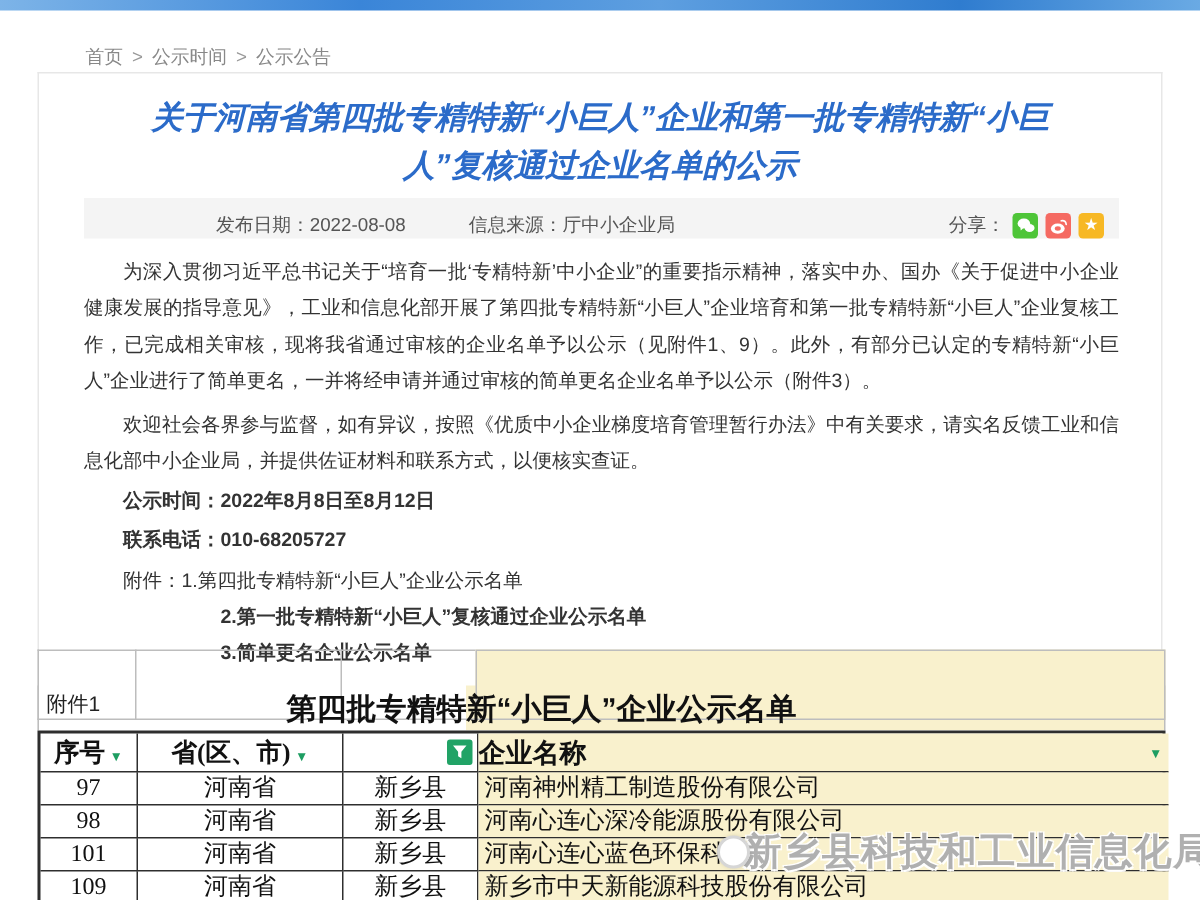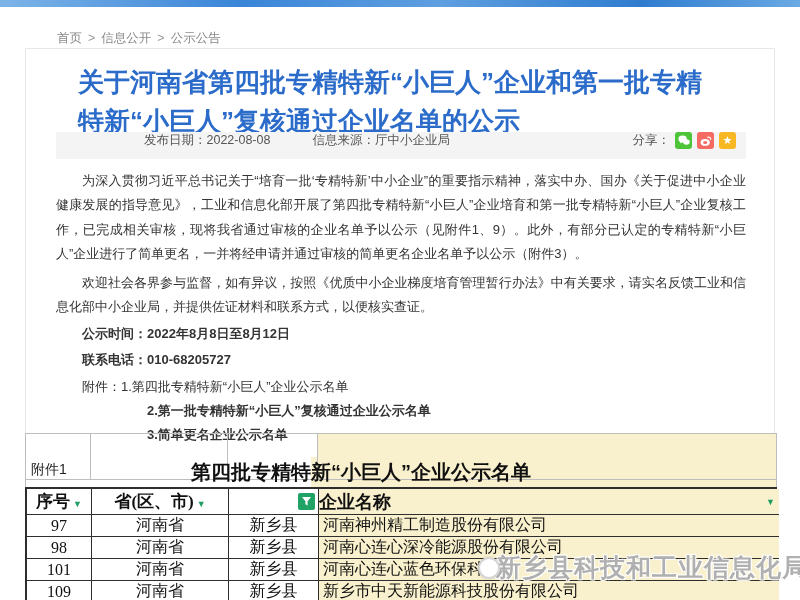--- a/index.html
+++ b/index.html
@@ -9,25 +9,25 @@
   .topbar { position:absolute; left:0; top:0; width:800px; height:7px;
     background:linear-gradient(90deg,#7db4e8,#3a85d8 30%,#5e9fe0 55%,#2f7ccf 80%,#6aaae4); }
 
   .breadcrumb { position:absolute; left:57px; top:30px; font-size:12.5px; color:#888; }
   .breadcrumb .crumb { color:#888; cursor:pointer; }
   .breadcrumb .sep { margin:0 6px; color:#999; }
 
   .content-box { position:absolute; left:25px; top:48px; width:750px; height:552px;
     background:#fff; border:1px solid #e7e7e7; border-bottom:none; }
 
-  .doc-title { margin:14px 52px 0 52px; font-size:26px; font-weight:bold;
-    color:#2b6bc9; line-height:1.5; }
+  .doc-title { margin:14px 52px 0 52px; text-align:center; font-size:21px; font-weight:bold;
+    color:#2b6bc9; line-height:1.5;font-style:italic; }
 
   .meta-bar { position:absolute; left:30px; top:83px; width:690px; height:27px;
-    background:#f4f4f4; display:flex; align-items:flex-start; font-size:12.5px; color:#555; }
+    background:#f4f4f4; display:flex; align-items:flex-end; font-size:12.5px; color:#555; }
   .meta-item { white-space:nowrap; }
   .meta-date { margin-left:88px; }
   .meta-source { margin-left:42px; }
   .share-wrap { margin-left:auto; margin-right:10px; display:flex; align-items:center; gap:5px; }
   .share-icon { width:17px; height:17px; border-radius:3px; display:inline-flex;
     align-items:center; justify-content:center; cursor:pointer; }
   .icon-wechat { background:#4ec538; }
   .icon-weibo  { background:#f56a62; }
   .icon-star   { background:#f7b824; color:#fff; font-size:11px; line-height:1; }
 
@@ -72,21 +72,21 @@
     border:2px solid #d6d6d6; box-shadow:0 0 3px rgba(0,0,0,.12); margin-right:-4px; z-index:2; }
   .wm-text { font-size:25px; font-weight:bold; letter-spacing:1px; color:#b0b0b0;
     text-shadow:-1px -1px 0 rgba(255,255,255,.95), 1px -1px 0 rgba(255,255,255,.95),
       -1px 1px 0 rgba(255,255,255,.95), 1px 1px 0 rgba(255,255,255,.95); white-space:nowrap; }
 </style>
 </head>
 <body>
 
 <div class="topbar"></div>
 
-<div class="breadcrumb"><span class="crumb">首页</span><span class="sep">&gt;</span><span class="crumb">信息公开</span><span class="sep">&gt;</span><span class="crumb">公示公告</span></div>
+<div class="breadcrumb"><span class="crumb">首页</span><span class="sep">&gt;</span><span class="crumb">公示时间</span><span class="sep">&gt;</span><span class="crumb">公示公告</span></div>
 
 <div class="content-box">
   <div class="doc-title">关于河南省第四批专精特新“小巨人”企业和第一批专精特新“小巨人”复核通过企业名单的公示</div>
 
   <div class="meta-bar">
     <span class="meta-item meta-date"><span>发布日期：</span><span>2022-08-08</span></span>
     <span class="meta-item meta-source"><span>信息来源：</span><span>厅中小企业局</span></span>
     <span class="share-wrap">
       <span>分享：</span>
       <span class="share-icon icon-wechat">

